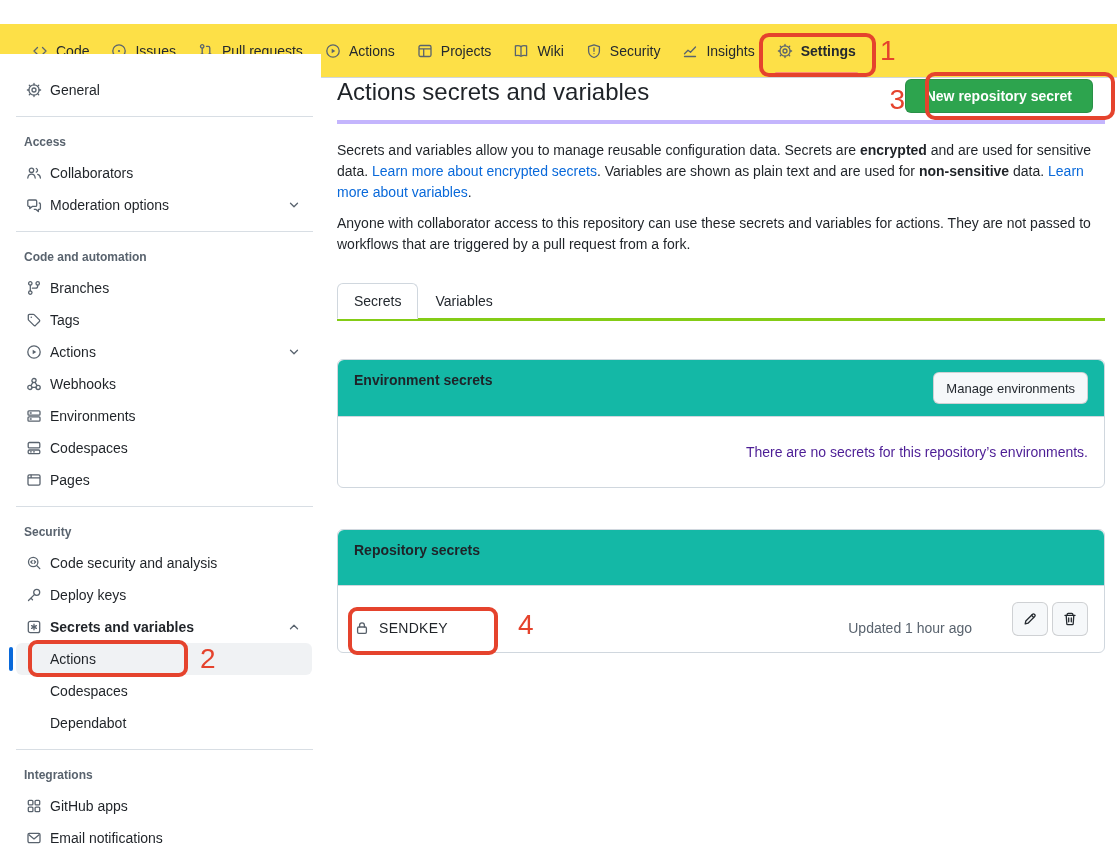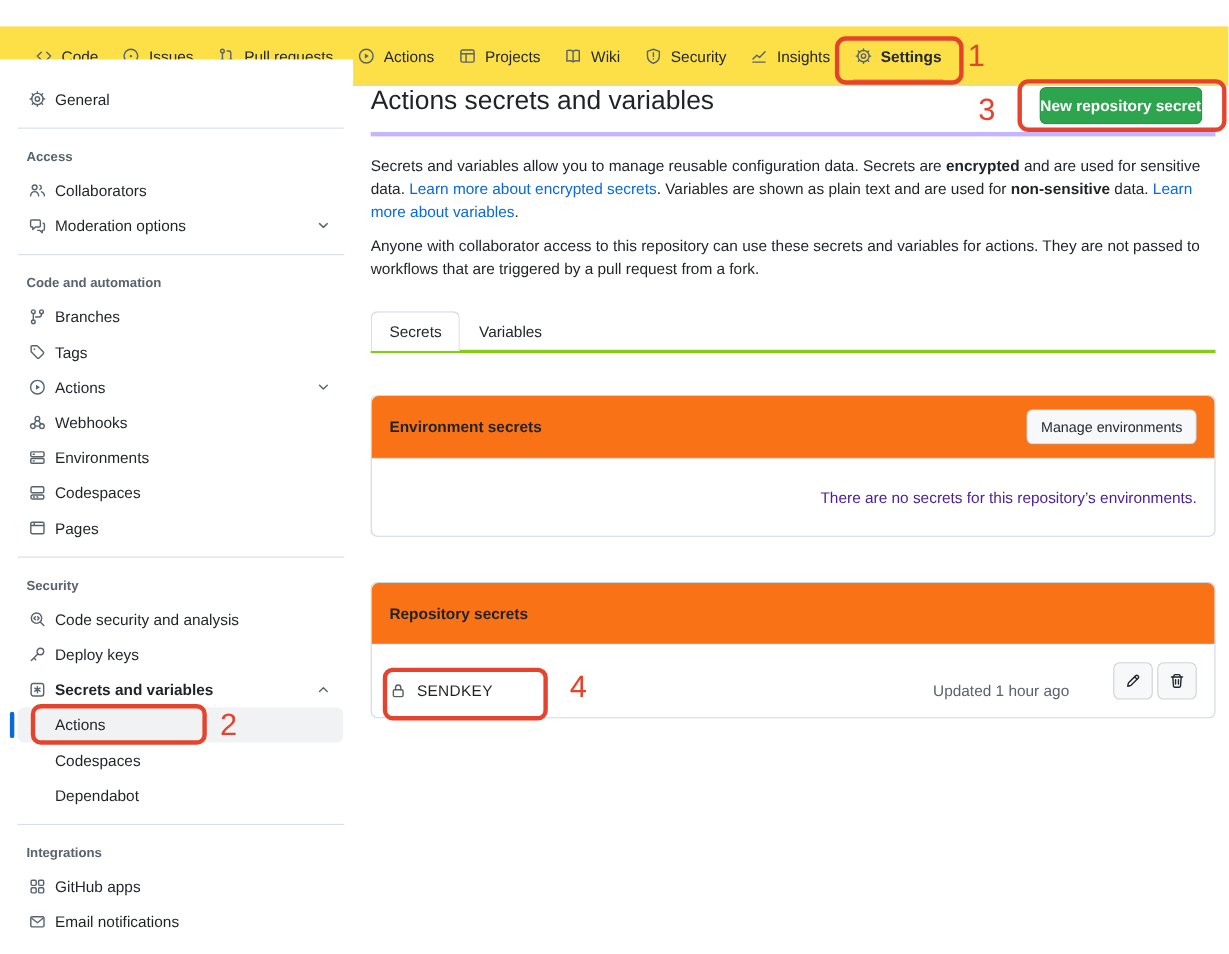--- a/index.html
+++ b/index.html
@@ -32,37 +32,37 @@
   .sb-sub.active { background:rgba(208,215,222,.32); }
   .active-bar { position:absolute; left:-7px; top:4px; width:4px; height:24px; border-radius:2px;
                 background:var(--c-marker-blue,#0969da); }
   .sb-head { height:30px; display:flex; align-items:center; padding:0 24px; font-size:12px; font-weight:700; color:#59636e; }
   .sb-div { border-top:1px solid #d8dee4; margin:10px 8px 10px 16px; }
 
   
   .main { position:absolute; left:337px; top:54px; width:768px; }
   .page-head { position:relative; padding:24px 0 14px; border-bottom:4px solid #c4b5fd; }
   .page-title { font-size:24px; font-weight:400; color:#1f2328; }
-  .new-secret-btn { position:absolute; right:12px; top:25px; height:34px; padding:0 0; display:flex; align-items:center;
+  .new-secret-btn { position:absolute; right:12px; top:25px; height:34px; padding:0 20px; display:flex; align-items:center;
                     background:var(--c-button-green,#2da44e); color:#fff; font-size:14px; font-weight:700;
                     border:1px solid rgba(27,31,36,.15); border-radius:6px; cursor:pointer; font-family:inherit; }
   .intro p { font-size:14px; line-height:21px; color:#1f2328; }
   .intro p.first { margin-top:16px; }
   .intro p.second { margin-top:10px; }
   .intro b { font-weight:700; }
   .link { color:var(--c-link-blue,#0969da); cursor:pointer; text-decoration:none; }
 
   .tabnav { display:flex; margin-top:28px; border-bottom:3px solid #84cc16; }
   .tab { padding:9px 16px; font-size:14px; color:#24292f; border:1px solid transparent; margin-bottom:-1px;
          border-radius:6px 6px 0 0; cursor:pointer; }
   .tab.active { background:#fff; border-color:#d0d7de #d0d7de #fff #d0d7de; }
 
   .card { border:1px solid #d0d7de; border-radius:6px; margin-top:38px; }
   .card.repo { margin-top:41px; }
-  .card-head { display:flex; align-items:center; background:#f97316; border-bottom:1px solid #d0d7de;
+  .card-head { display:flex; background:#14b8a6; border-bottom:1px solid #d0d7de;
                padding:12px 16px; border-radius:6px 6px 0 0; min-height:56px; }
   .card-title { font-size:14px; font-weight:700; color:#1f2328; }
   .manage-btn { margin-left:auto; height:32px; padding:0 12px; display:flex; align-items:center; font-family:inherit;
                 font-size:13px; font-weight:500; color:#24292f; background:#f6f8fa;
                 border:1px solid rgba(31,35,40,.18); border-radius:6px; cursor:pointer; }
   .card-empty { padding:27px 16px; text-align:right; font-size:14px; color:#4c1d95; }
 
   .secret-row { display:flex; align-items:flex-end; padding:16px; }
   .secret-name-wrap { position:relative; display:flex; align-items:center; gap:9px; width:128px; flex:none; }
   .secret-name-wrap .icn { display:flex; color:#57606a; }

